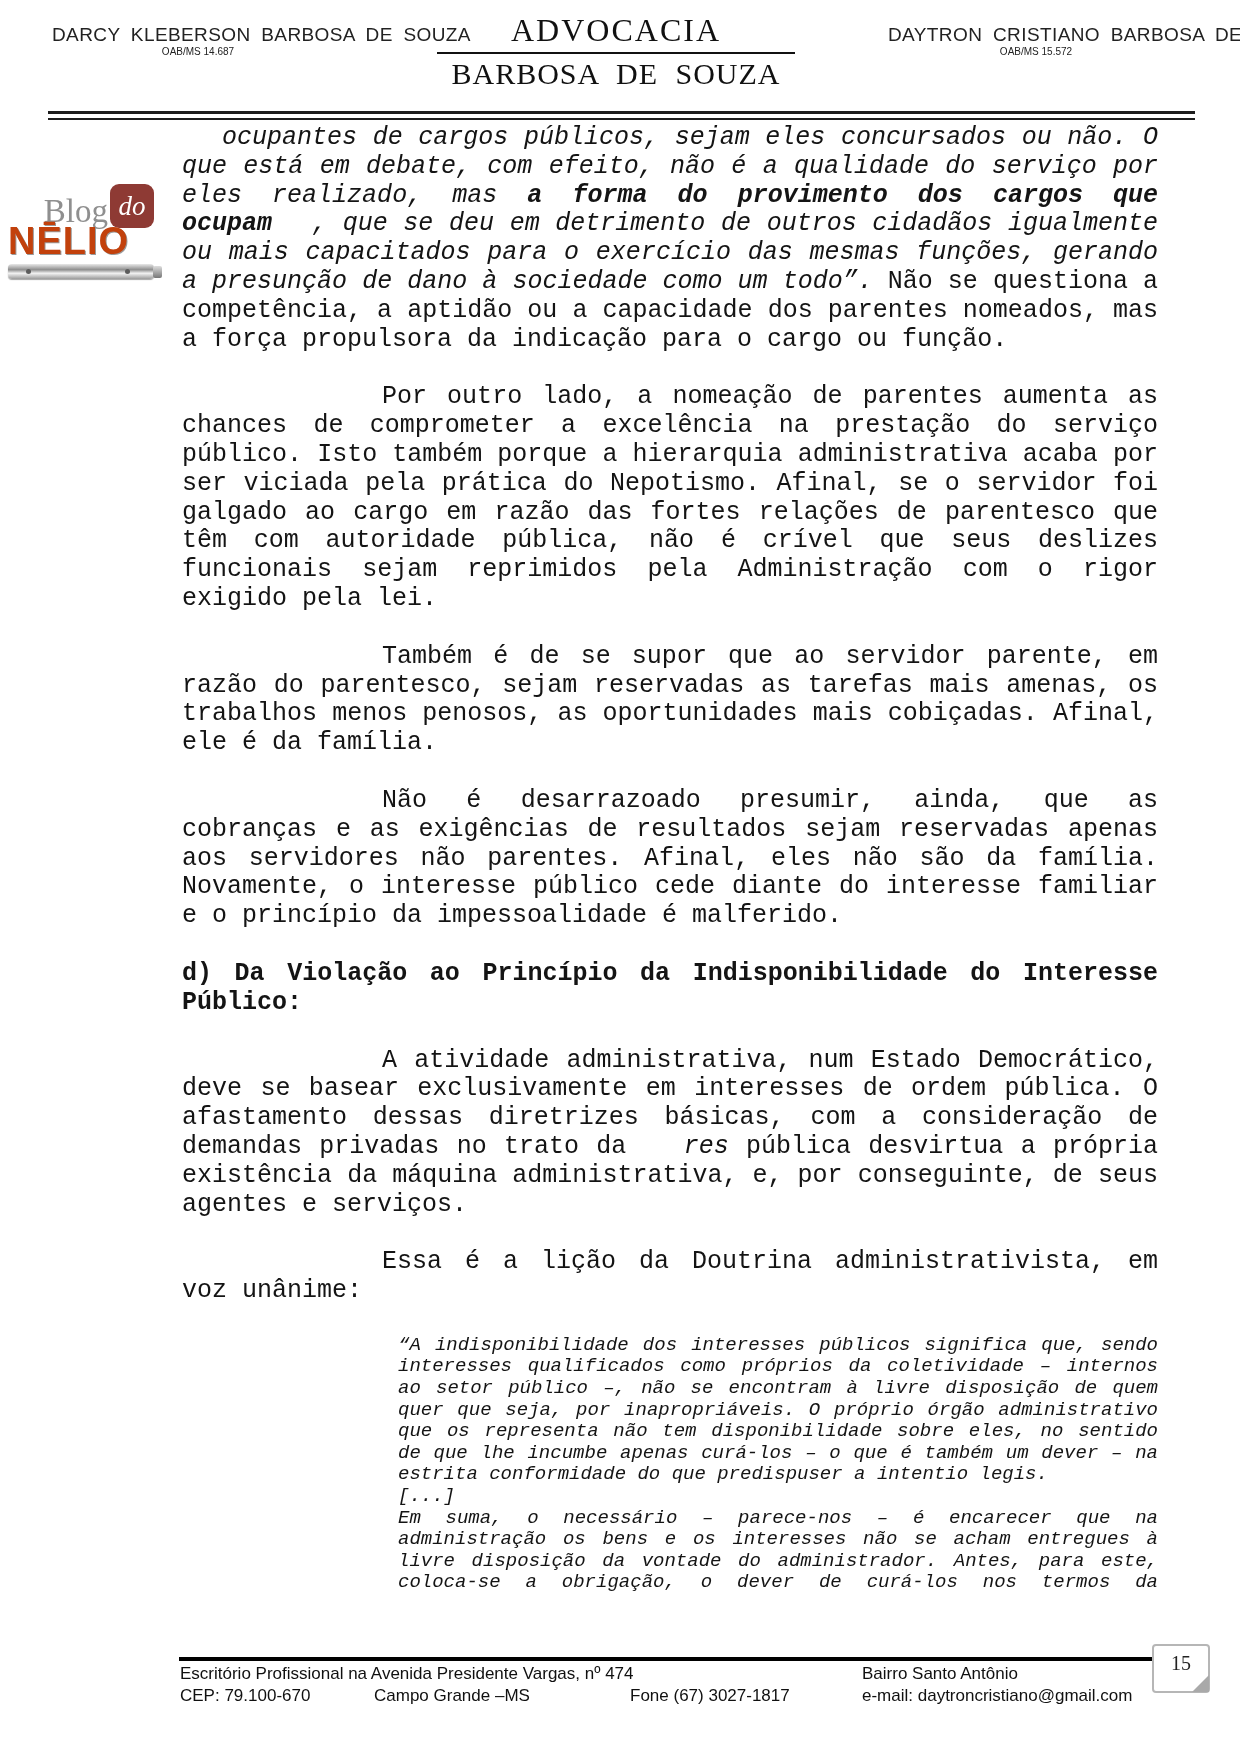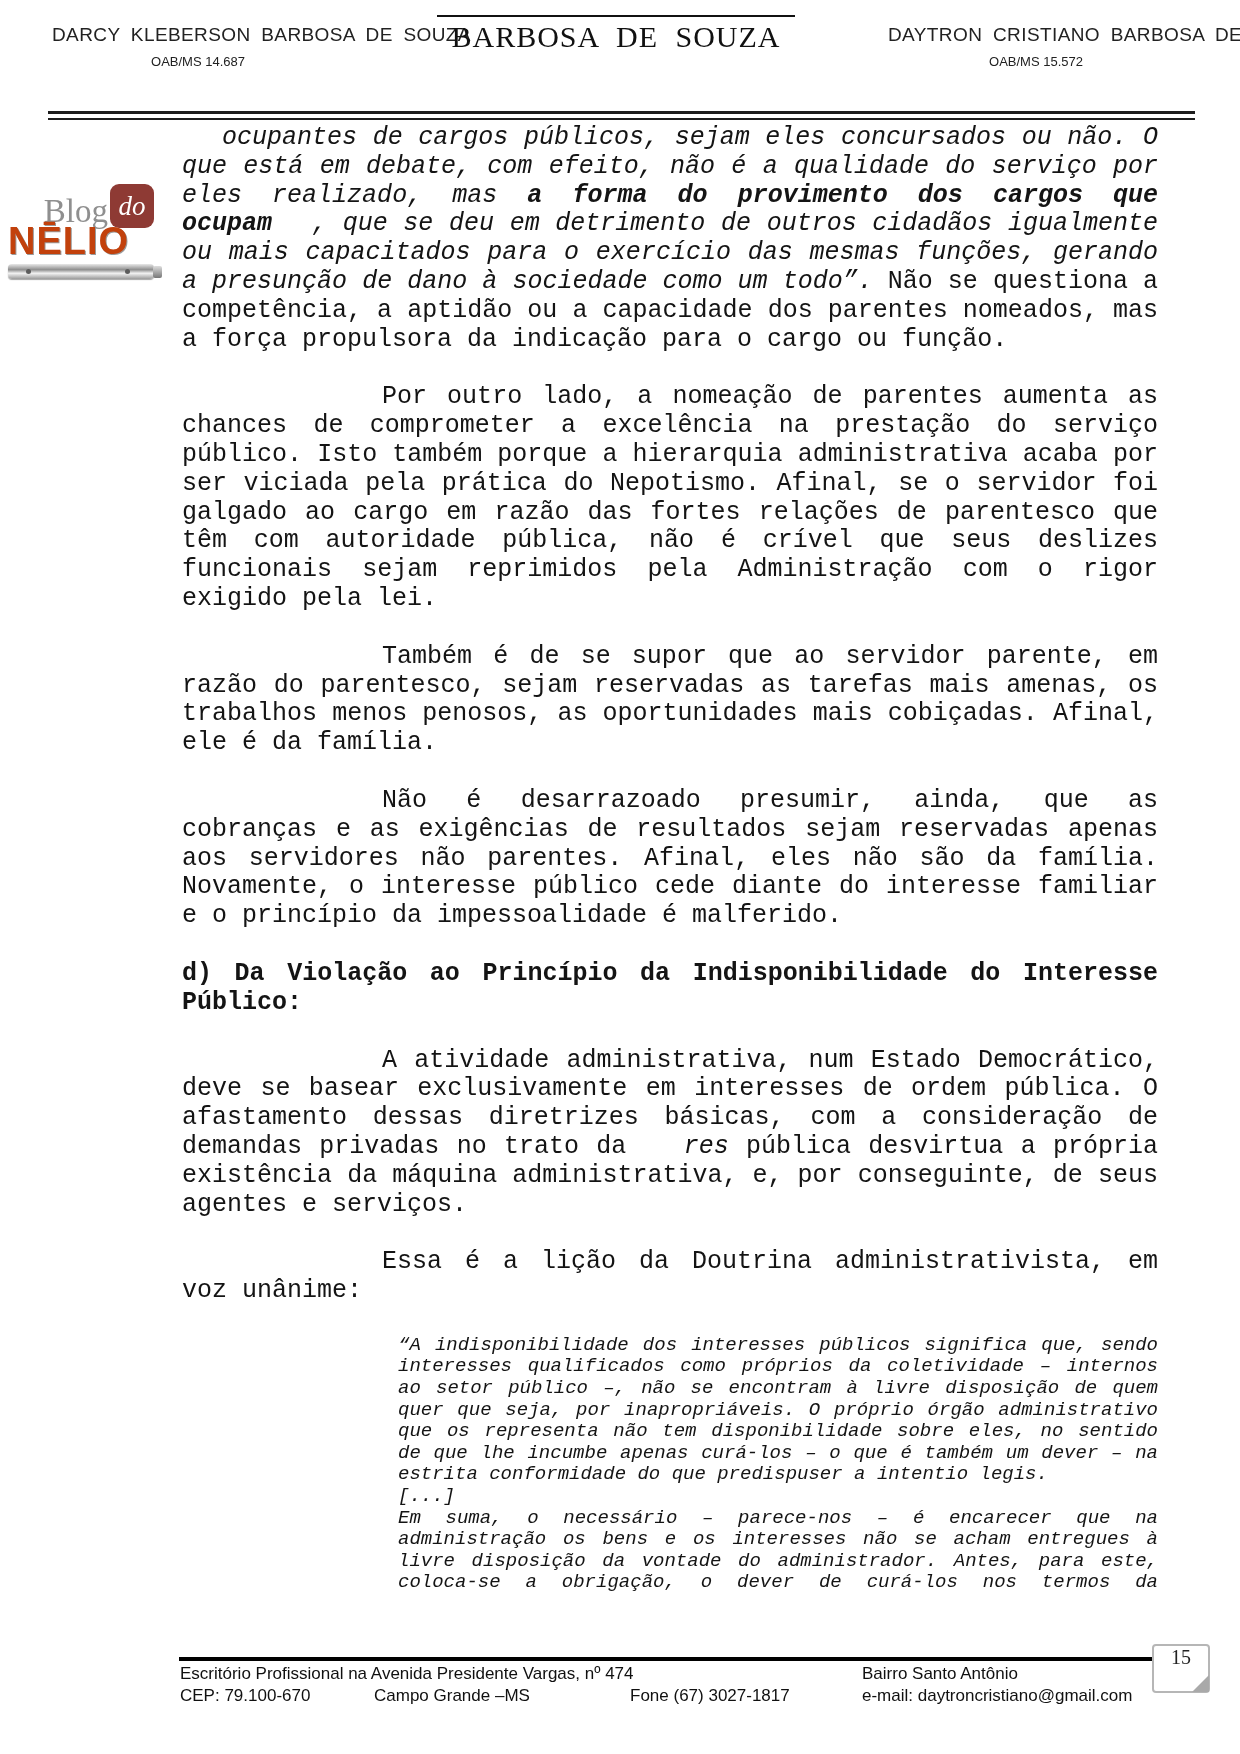--- a/index.html
+++ b/index.html
@@ -6,21 +6,21 @@
   .page{
     position:relative;width:1240px;height:1754px;background:#ffffff;
     margin:0 auto;overflow:hidden;color:#161616;
     font-family:"Liberation Sans", sans-serif;
   }
   
   .hdr-side{position:absolute;text-align:center;font-family:"Liberation Sans",sans-serif;color:#222;}
   .hdr-left{left:52px;top:24px;width:292px;}
   .hdr-right{left:888px;top:24px;width:296px;}
   .hdr-name{font-size:19px;letter-spacing:.4px;word-spacing:5px;white-space:nowrap;}
-  .hdr-oab{font-size:13px;margin-top:8px;}
+  .hdr-oab{font-size:10px;margin-top:0;}
   .hdr-center{position:absolute;left:437px;top:12px;width:358px;text-align:center;
     font-family:"Liberation Serif", serif;color:#111;}
   .hdr-center .l1{font-size:32px;letter-spacing:2px;}
   .hdr-center .rule{height:0;border-top:2px solid #111;margin:3px 0 3px 0;}
   .hdr-center .l2{font-size:30px;letter-spacing:1px;word-spacing:9px;white-space:nowrap;}
   .hdr-double-rule{position:absolute;left:48px;top:111px;width:1147px;height:4px;
     border-top:3px solid #1d1d1d;border-bottom:2px solid #1d1d1d;}
   
   .logo{position:absolute;left:8px;top:184px;width:152px;}
   .logo-top{display:flex;align-items:flex-end;justify-content:flex-end;padding-right:6px;}
@@ -49,35 +49,36 @@
   .doc-body p.jl{text-align-last:justify;}
   .doc-body span.i{font-style:italic;margin-left:40px;}
   .doc-body span.bi{font-weight:700;font-style:italic;}
   
   .footer-rule{position:absolute;left:179px;top:1657px;width:975px;height:4px;background:#000;}
   .ft{position:absolute;font-size:17px;color:#101010;white-space:nowrap;}
   .ft-r1{top:1664px;}  .ft-r2{top:1686px;}
   .ft-x1{left:180px;} .ft-x2{left:374px;} .ft-x3{left:630px;} .ft-x4{left:862px;}
   .page-num-box{position:absolute;left:1152px;top:1644px;width:58px;height:49px;background:#fff;
     border:2px solid #b6b6b6;border-radius:4px;box-sizing:border-box;z-index:2;
-    font-family:"Liberation Serif",serif;font-size:20px;color:#222;text-align:center;}
+    font-family:"Liberation Serif",serif;font-size:20px;color:#222;text-align:center;padding-top:6px;}
   .dog-ear{position:absolute;right:-1px;bottom:-1px;width:0;height:0;border-style:solid;
     border-width:0 0 17px 17px;border-color:transparent transparent #a9a9a9 transparent;}
 </style>
 </head>
 <body>
 
 <div class="page">
 
   <div class="hdr-side hdr-left">
     <div class="hdr-name">DARCY KLEBERSON BARBOSA DE SOUZA</div>
     <div class="hdr-oab">OAB/MS 14.687</div>
   </div>
 
   <div class="hdr-center">
+    <div class="l1">ADVOCACIA</div>
     <div class="rule"></div>
     <div class="l2">BARBOSA DE SOUZA</div>
   </div>
 
   <div class="hdr-side hdr-right">
     <div class="hdr-name">DAYTRON CRISTIANO BARBOSA DE SOUZA</div>
     <div class="hdr-oab">OAB/MS 15.572</div>
   </div>
 
   <div class="hdr-double-rule"></div>

